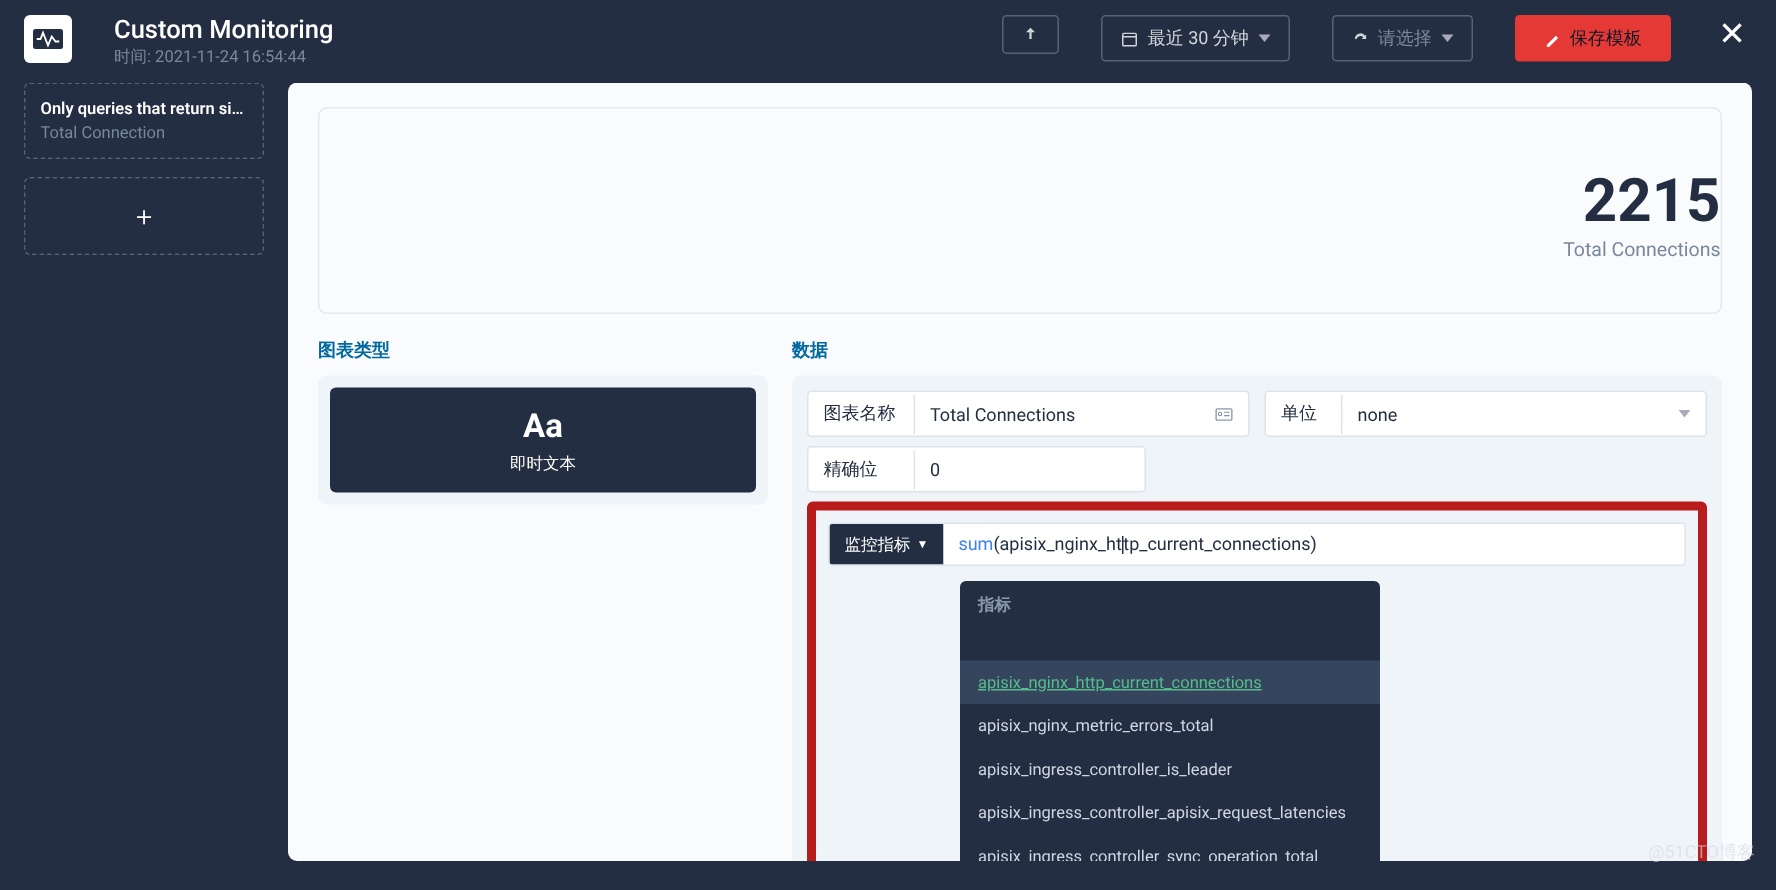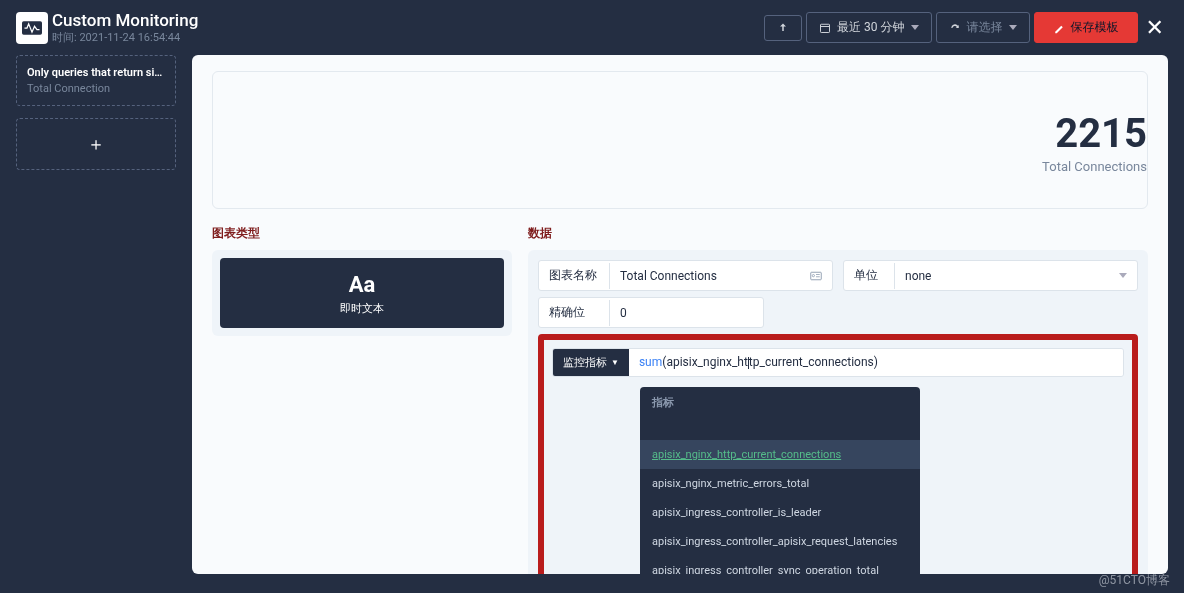--- a/index.html
+++ b/index.html
@@ -1,17 +1,17 @@
 <!DOCTYPE html>
 <html><head>
 <meta charset="utf-8">
 <style>
   * { box-sizing: border-box; margin: 0; padding: 0; font-family: -apple-system, BlinkMacSystemFont, "Segoe UI", Roboto, sans-serif; }
   body { background: #242e42; width: 1184px; height: 593px; overflow: hidden; font-size: 12px; color: #d1d5db; }
-  .header { display: flex; align-items: center; padding: 10px 16px; gap: 4px; }
+  .header { display: flex; align-items: flex-start; padding: 10px 16px; gap: 28px; }
   .logo { width: 32px; height: 32px; background: #fff; border-radius: 4px; display: flex; align-items: center; justify-content: center; }
   .logo svg { width: 20px; height: 16px; }
   .title-block { flex: 0 0 auto; }
   .title { color: #fff; font-size: 17px; font-weight: 500; }
   .subtitle { color: #79879c; font-size: 11px; }
   .spacer { flex: 1; }
   .hbtn { display: flex; align-items: center; gap: 6px; background: transparent; border: 1px solid #55627d; color: #d1d5db; padding: 6px 12px; border-radius: 3px; font-size: 12px; }
   .hbtn.primary { background: #e53935; border-color: #e53935; color: #0f172a; padding: 6px 18px; }
   .close-x { color: #fff; font-size: 22px; padding: 0 4px; }
   .chevdn { width: 0; height: 0; border-left: 4px solid transparent; border-right: 4px solid transparent; border-top: 5px solid #aab; display: inline-block; }
@@ -20,42 +20,42 @@
   .panel-card { border: 1px dashed #55627d; border-radius: 4px; padding: 10px; margin-bottom: 12px; }
   .pc-title { color: #fff; font-size: 11px; font-weight: 600; white-space: nowrap; overflow: hidden; text-overflow: ellipsis; }
   .pc-sub { color: #79879c; font-size: 11px; margin-top: 3px; }
   .add-card { border: 1px dashed #55627d; border-radius: 4px; height: 52px; display: flex; align-items: center; justify-content: center; color: #fff; font-size: 18px; }
   .main { flex: 1; background: #f9fbfd; border-radius: 6px; padding: 16px 20px; overflow: auto; }
   .preview { border: 1px solid #e3e9ef; border-radius: 6px; padding: 38px 0 34px; text-align: right; margin-bottom: 16px; }
   .big-num { font-size: 40px; font-weight: 700; color: #242e42; }
   .big-label { font-size: 13px; color: #79879c; margin-top: 2px; }
   .row { display: flex; gap: 16px; }
   .col { flex: 1; }
-  .sect-title { color: #7f1d1d; font-size: 12px; font-weight: 600; margin-bottom: 8px; }
+  .sect-title { color: #0369a1; font-size: 12px; font-weight: 600; margin-bottom: 8px; }
   .chart-type { background: #eff4f9; border-radius: 6px; padding: 8px; }
   .ct-tile { background: #242e42; color: #fff; text-align: center; border-radius: 4px; padding: 14px 0 12px; }
   .ct-icon { font-size: 22px; font-weight: 700; }
   .ct-lbl { font-size: 11px; margin-top: 4px; }
   .data-box { background: #eff4f9; border-radius: 6px; padding: 10px; min-width: 472px; }
   .form-row { display: flex; gap: 10px; margin-bottom: 6px; align-items: flex-end; }
   .fcell { display: flex; border: 1px solid #dce3ea; background: #fff; border-radius: 3px; align-items: center; }
   .flabel { padding: 6px 10px; color: #242e42; font-size: 12px; min-width: 70px; flex: 0 0 70px; }
   .fval { padding: 6px 10px; color: #242e42; font-size: 12px; flex: 1; border-left: 1px solid #dce3ea; display: flex; align-items: center; justify-content: space-between; gap: 6px; }
   .metric-wrap { border: 6px solid #b91c1c; border-radius: 4px; padding: 8px; }
   .metric-row { display: flex; gap: 0; border: 1px solid #dce3ea; border-radius: 3px; overflow: hidden; }
   .metric-btn { background: #242e42; color: #fff; font-size: 11px; padding: 6px 10px; display: flex; align-items: center; gap: 4px; flex: 0 0 auto; }
   .metric-input { background: #fff; padding: 6px 10px; font-family: ui-monospace, Menlo, Consolas, monospace; font-size: 12px; flex: 1; color: #242e42; }
   .metric-input .kw { color: #3b82f6; }
   .metric-input .fn { color: #242e42; }
   .metric-input .cur { border-left: 1px solid #242e42; display:inline-block; height:12px; vertical-align:middle; }
   .dropdown { margin-top: 10px; margin-left: 88px; background: #242e42; border-radius: 4px; width: 280px; padding-bottom: 4px; }
   .dd-hdr { color: #8a98ad; font-size: 11px; padding: 8px 12px 6px; font-weight: bold; }
   .dd-item { color: #cfd7e2; font-size: 11px; padding: 8px 12px; cursor: pointer; }
   .dd-item.selected { background: #36455e; color: #55bc8a; text-decoration: underline; margin-top: 24px; }
-  .watermark { position: fixed; right: 14px; bottom: 4px; color: #d4d9e1; font-size: 12px; opacity: .6; }
+  .watermark { position: fixed; right: 14px; bottom: 16px; color: #d4d9e1; font-size: 12px; opacity: .6; }
   .svg-i { width: 12px; height: 12px; display: inline-block; }
 </style>
 </head>
 <body>
 
 <div class="header">
   <div class="logo">
     <svg viewBox="0 0 24 16">
         <rect x="0" y="0" width="24" height="16" rx="2" fill="#242e42"></rect>
         <polyline points="3,8 6,8 8,3 12,13 15,6 18,10 21,10" fill="none" stroke="#fff" stroke-width="1.5"></polyline>

